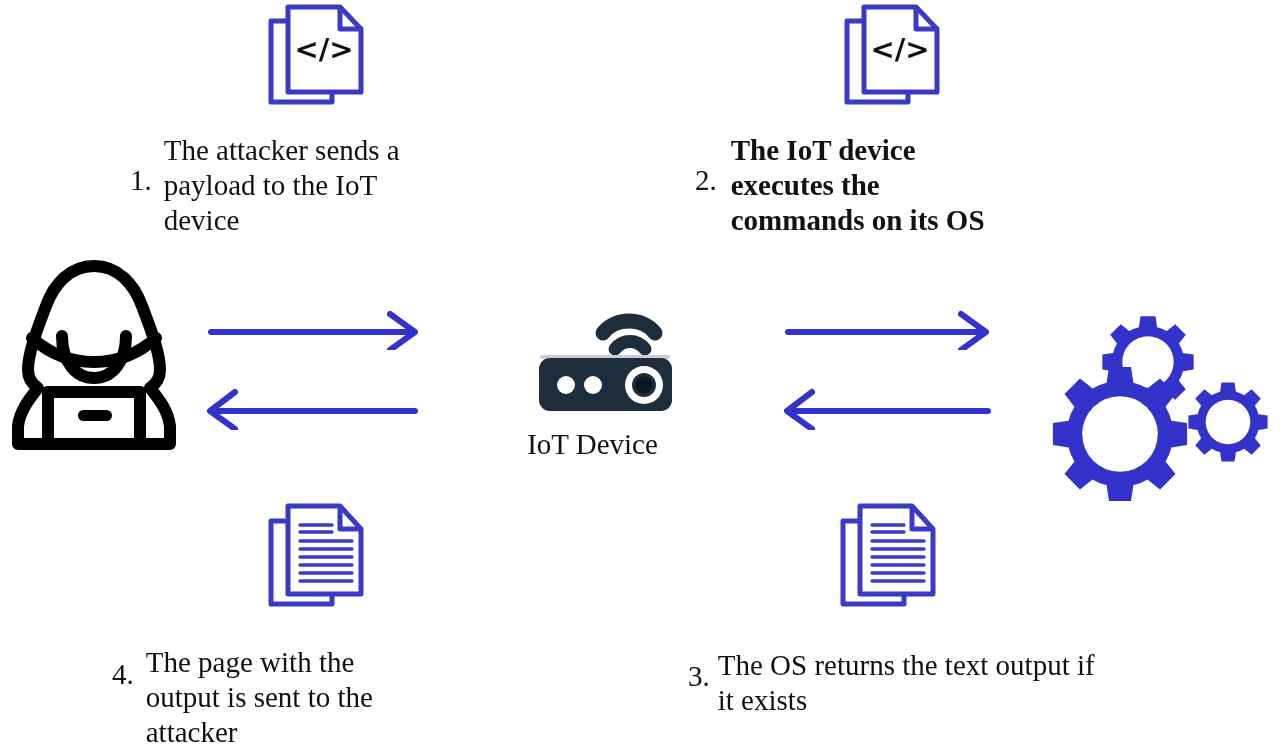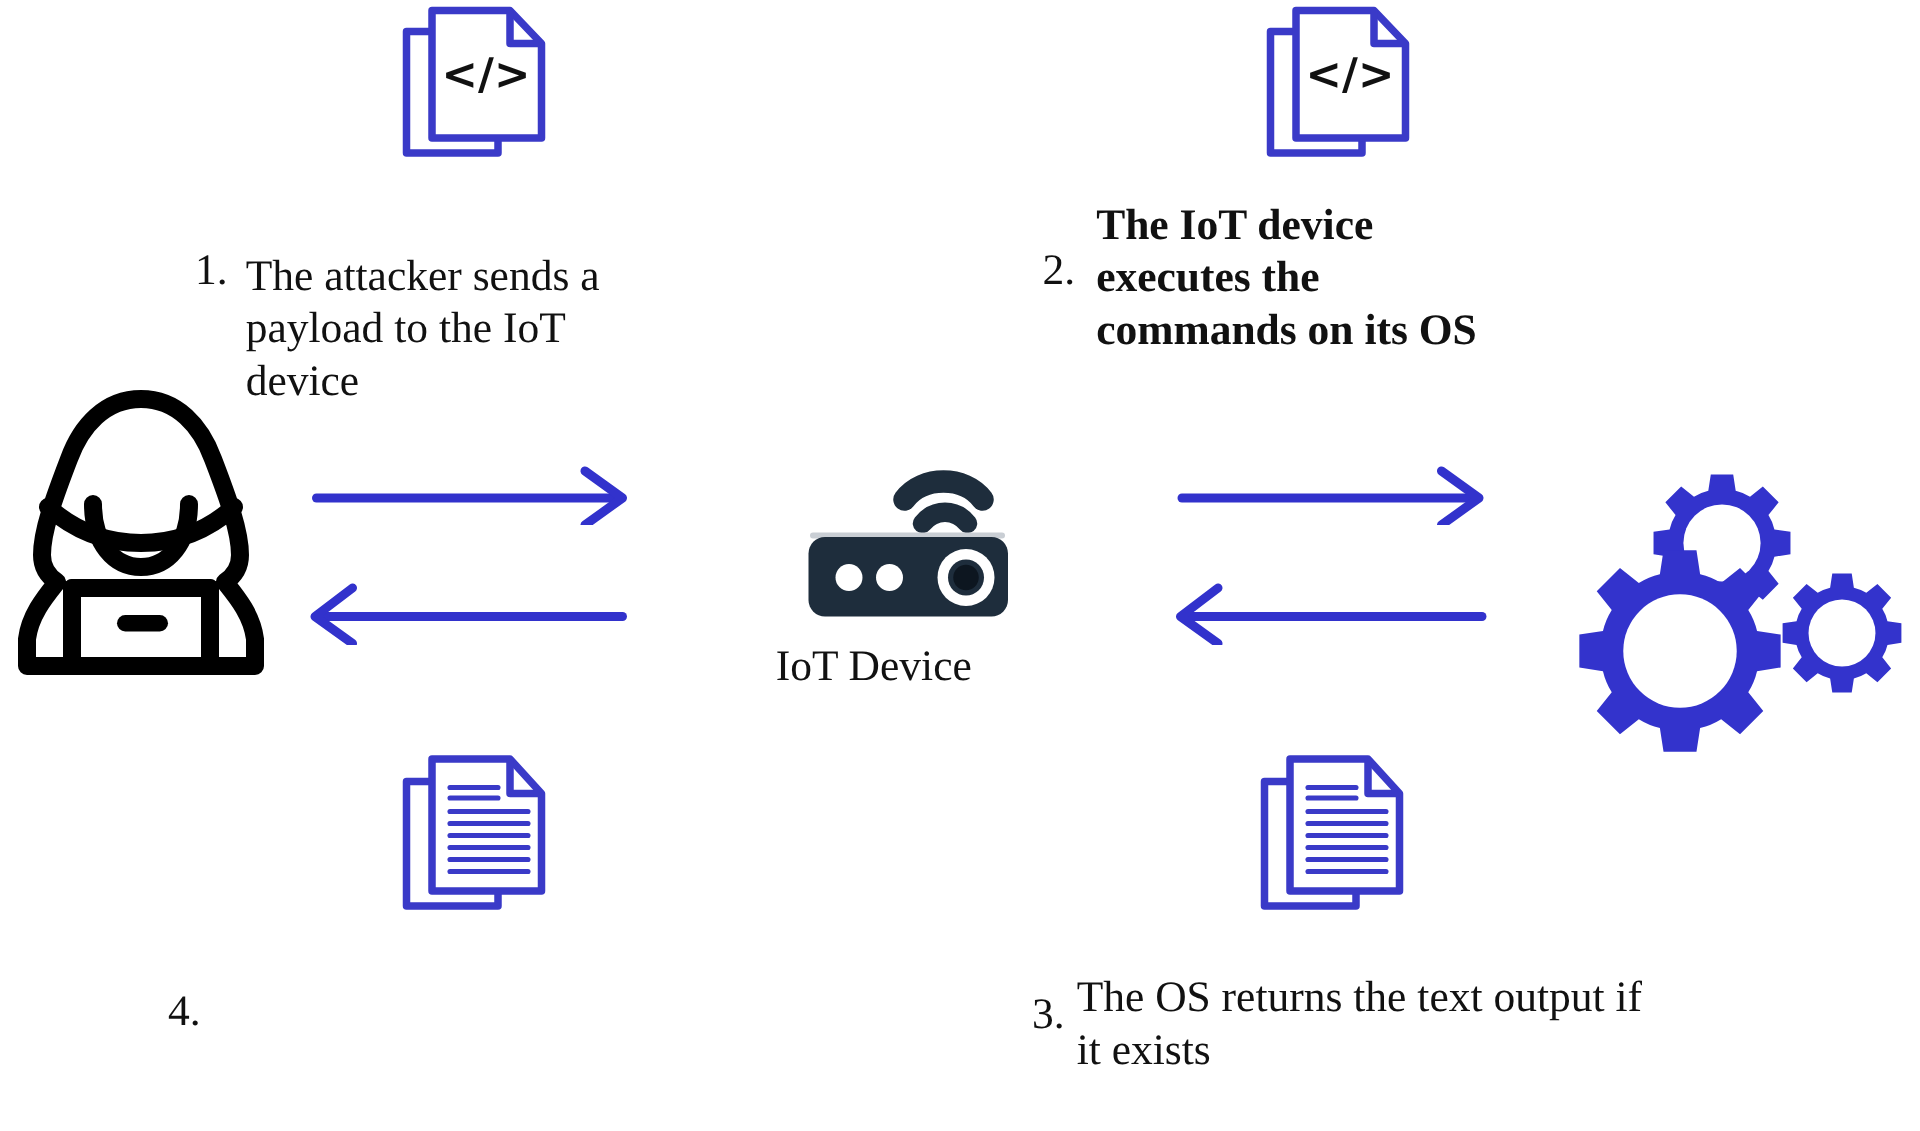--- a/index.html
+++ b/index.html
@@ -38,21 +38,21 @@
   }
   .step-text {
     font-family: "Liberation Serif", "DejaVu Serif", serif;
     font-size: 29px;
     line-height: 35px;
     color: #111111;
   }
 
   #step-1 { left: 130px; top: 133px; width: 330px; }
   #step-1 .step-num { padding-top: 30px; }
-  #step-1 .step-text { width: 262px; margin-left: 12px; margin-top: 34px; }
+  #step-1 .step-text { width: 262px; margin-left: 12px; }
 
   #step-2 { left: 695px; top: 133px; width: 340px; }
   #step-2 .step-num { padding-top: 30px; }
   #step-2 .step-text { width: 268px; margin-left: 14px; font-weight: bold; }
 
   #step-3 { left: 688px; top: 648px; width: 420px; }
   #step-3 .step-num { padding-top: 11px; }
   #step-3 .step-text { width: 382px; margin-left: 8px; }
 
   #step-4 { left: 112px; top: 645px; width: 340px; }
@@ -71,21 +71,21 @@
   }
   .caption-serif {
     position: absolute;
     font-family: "Liberation Serif", "DejaVu Serif", serif;
     font-size: 29px;
     color: #111111;
     text-align: center;
     white-space: nowrap;
   }
   #attacker-label { left: 0px; top: 461px; width: 182px; }
-  #iot-label { left: 480px; top: 428px; width: 205px; }
+  #iot-label { left: 490px; top: 428px; width: 205px; }
 
   
   .icon-box { position: absolute; }
 </style>
 </head>
 <body>
 
 <div class="canvas">
 
   <div class="icon-box" style="left:262px; top:2px; width:108px; height:108px;">
@@ -273,20 +273,21 @@
         <line x1="38" y1="57" x2="90" y2="57"></line>
         <line x1="38" y1="65" x2="90" y2="65"></line>
         <line x1="38" y1="73" x2="90" y2="73"></line>
         <line x1="38" y1="81" x2="90" y2="81"></line>
       </g>
     </svg>
   </div>
 
   <div class="step" id="step-4">
     <div class="step-num">4.</div>
+    <div class="step-text">The page with the output is sent to the attacker</div>
   </div>
 
   <div class="step" id="step-3">
     <div class="step-num">3.</div>
     <div class="step-text">The OS returns the text output if it exists</div>
   </div>
 
 </div>
 
 </body></html>

